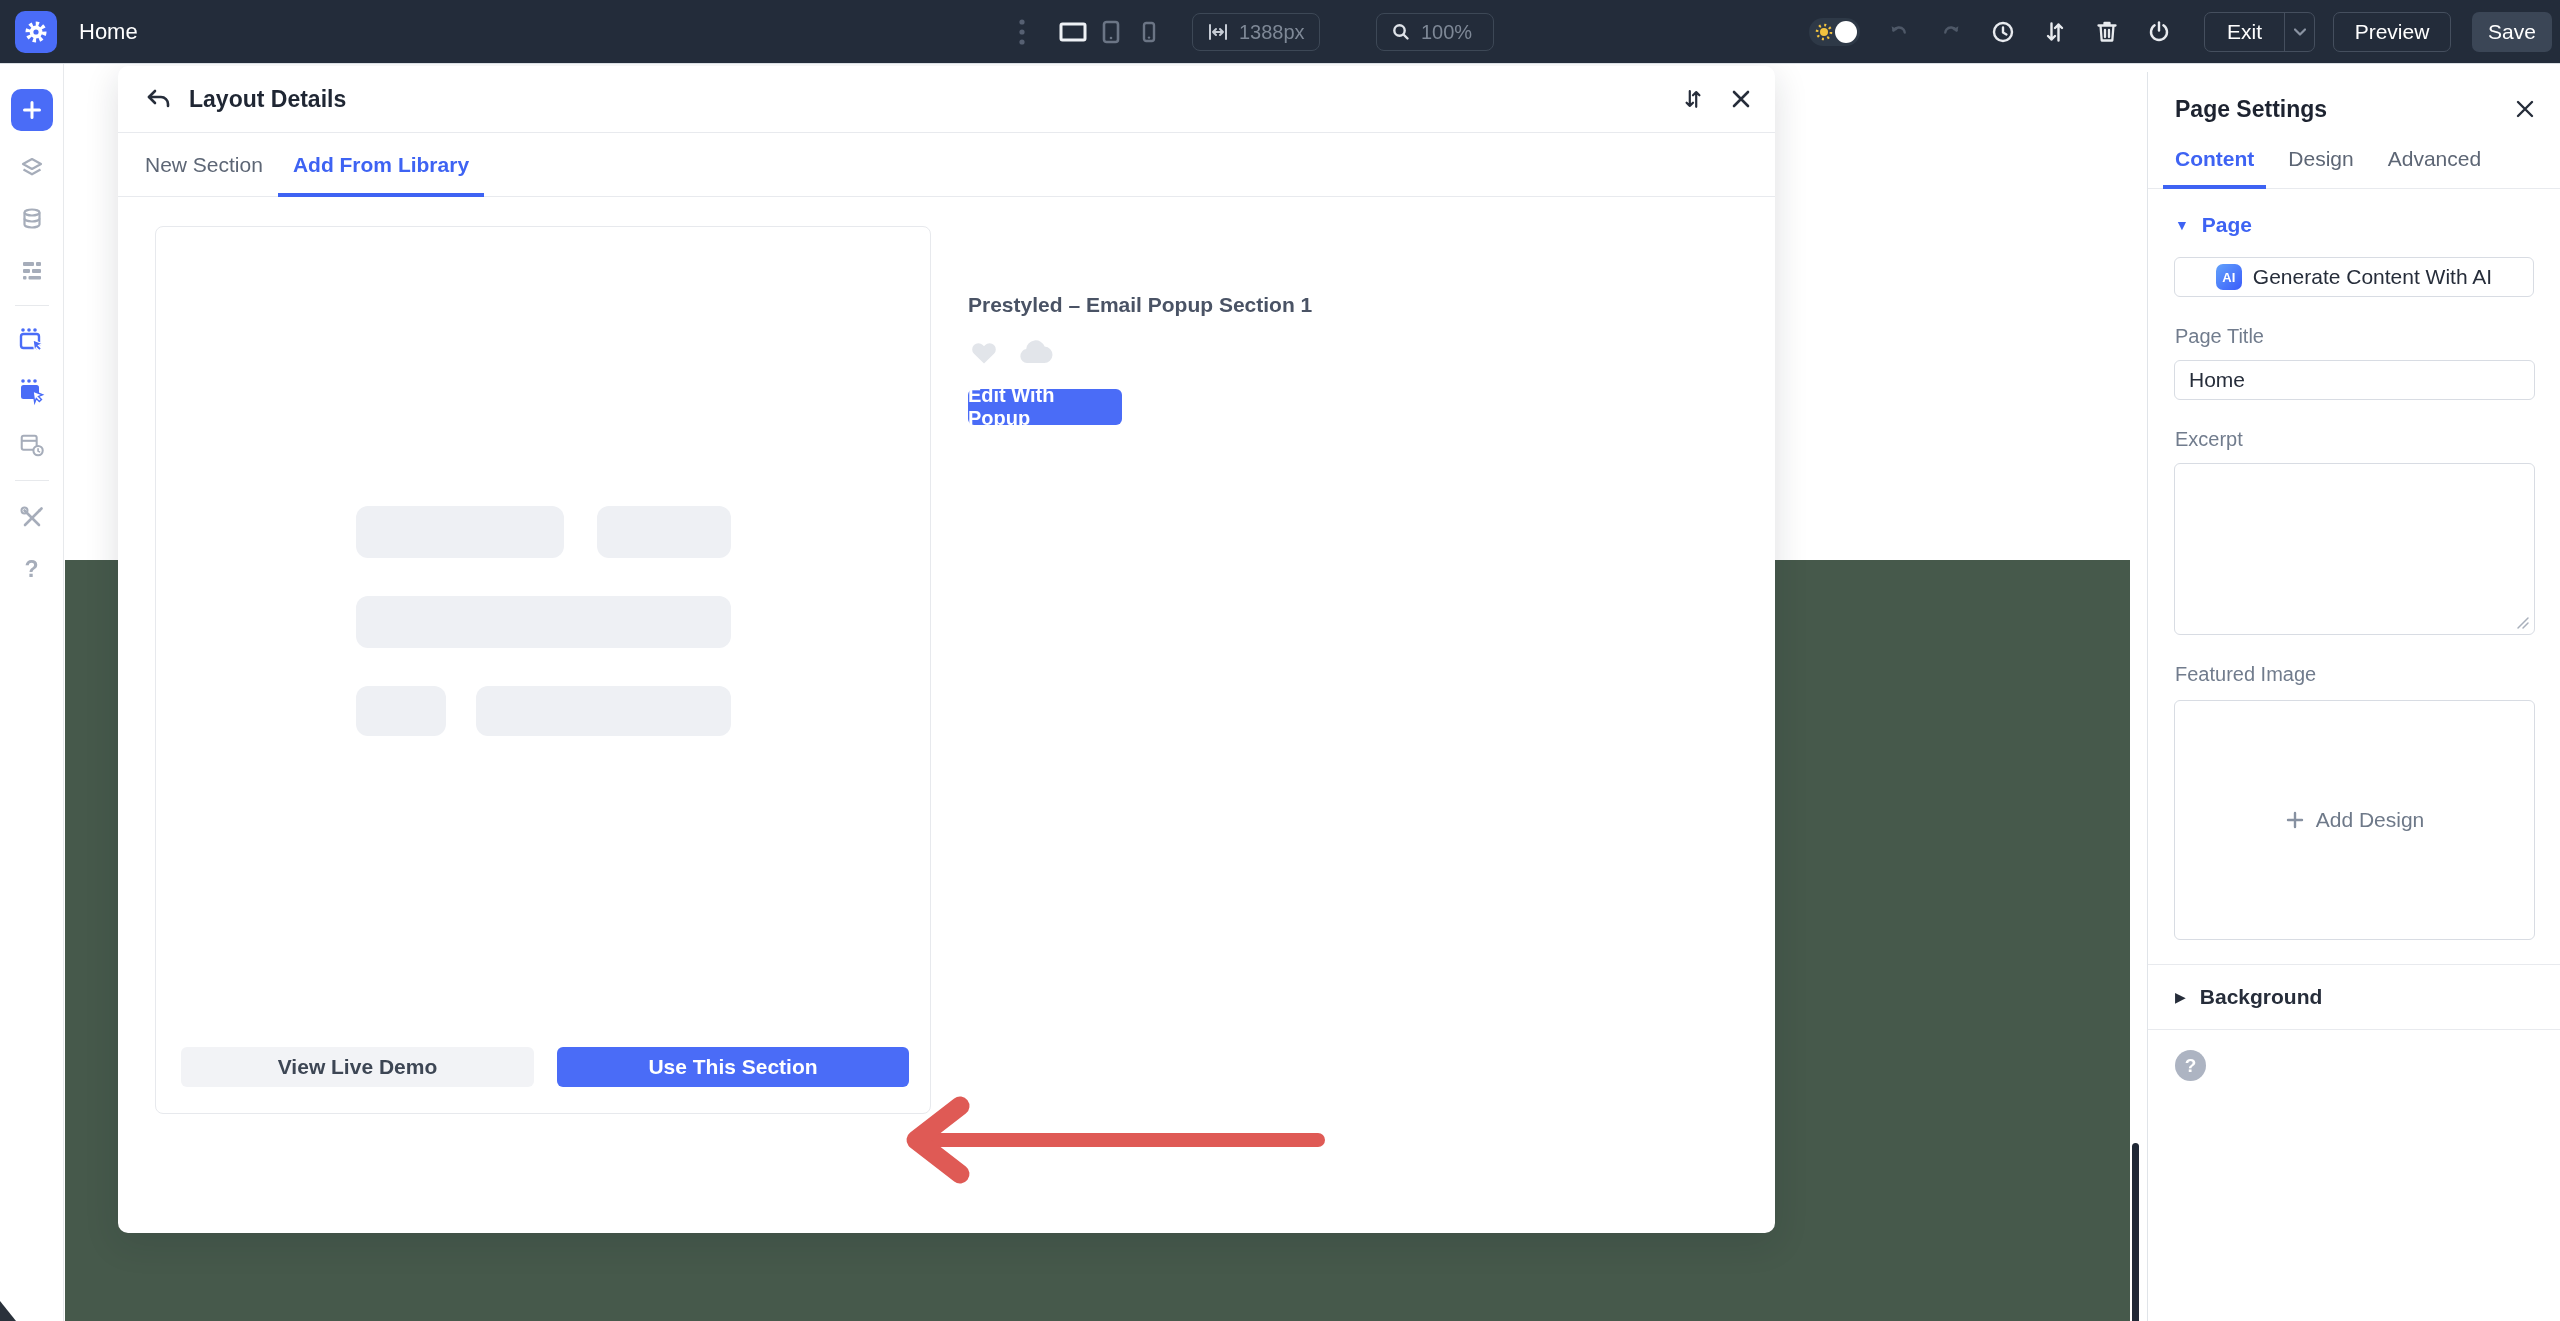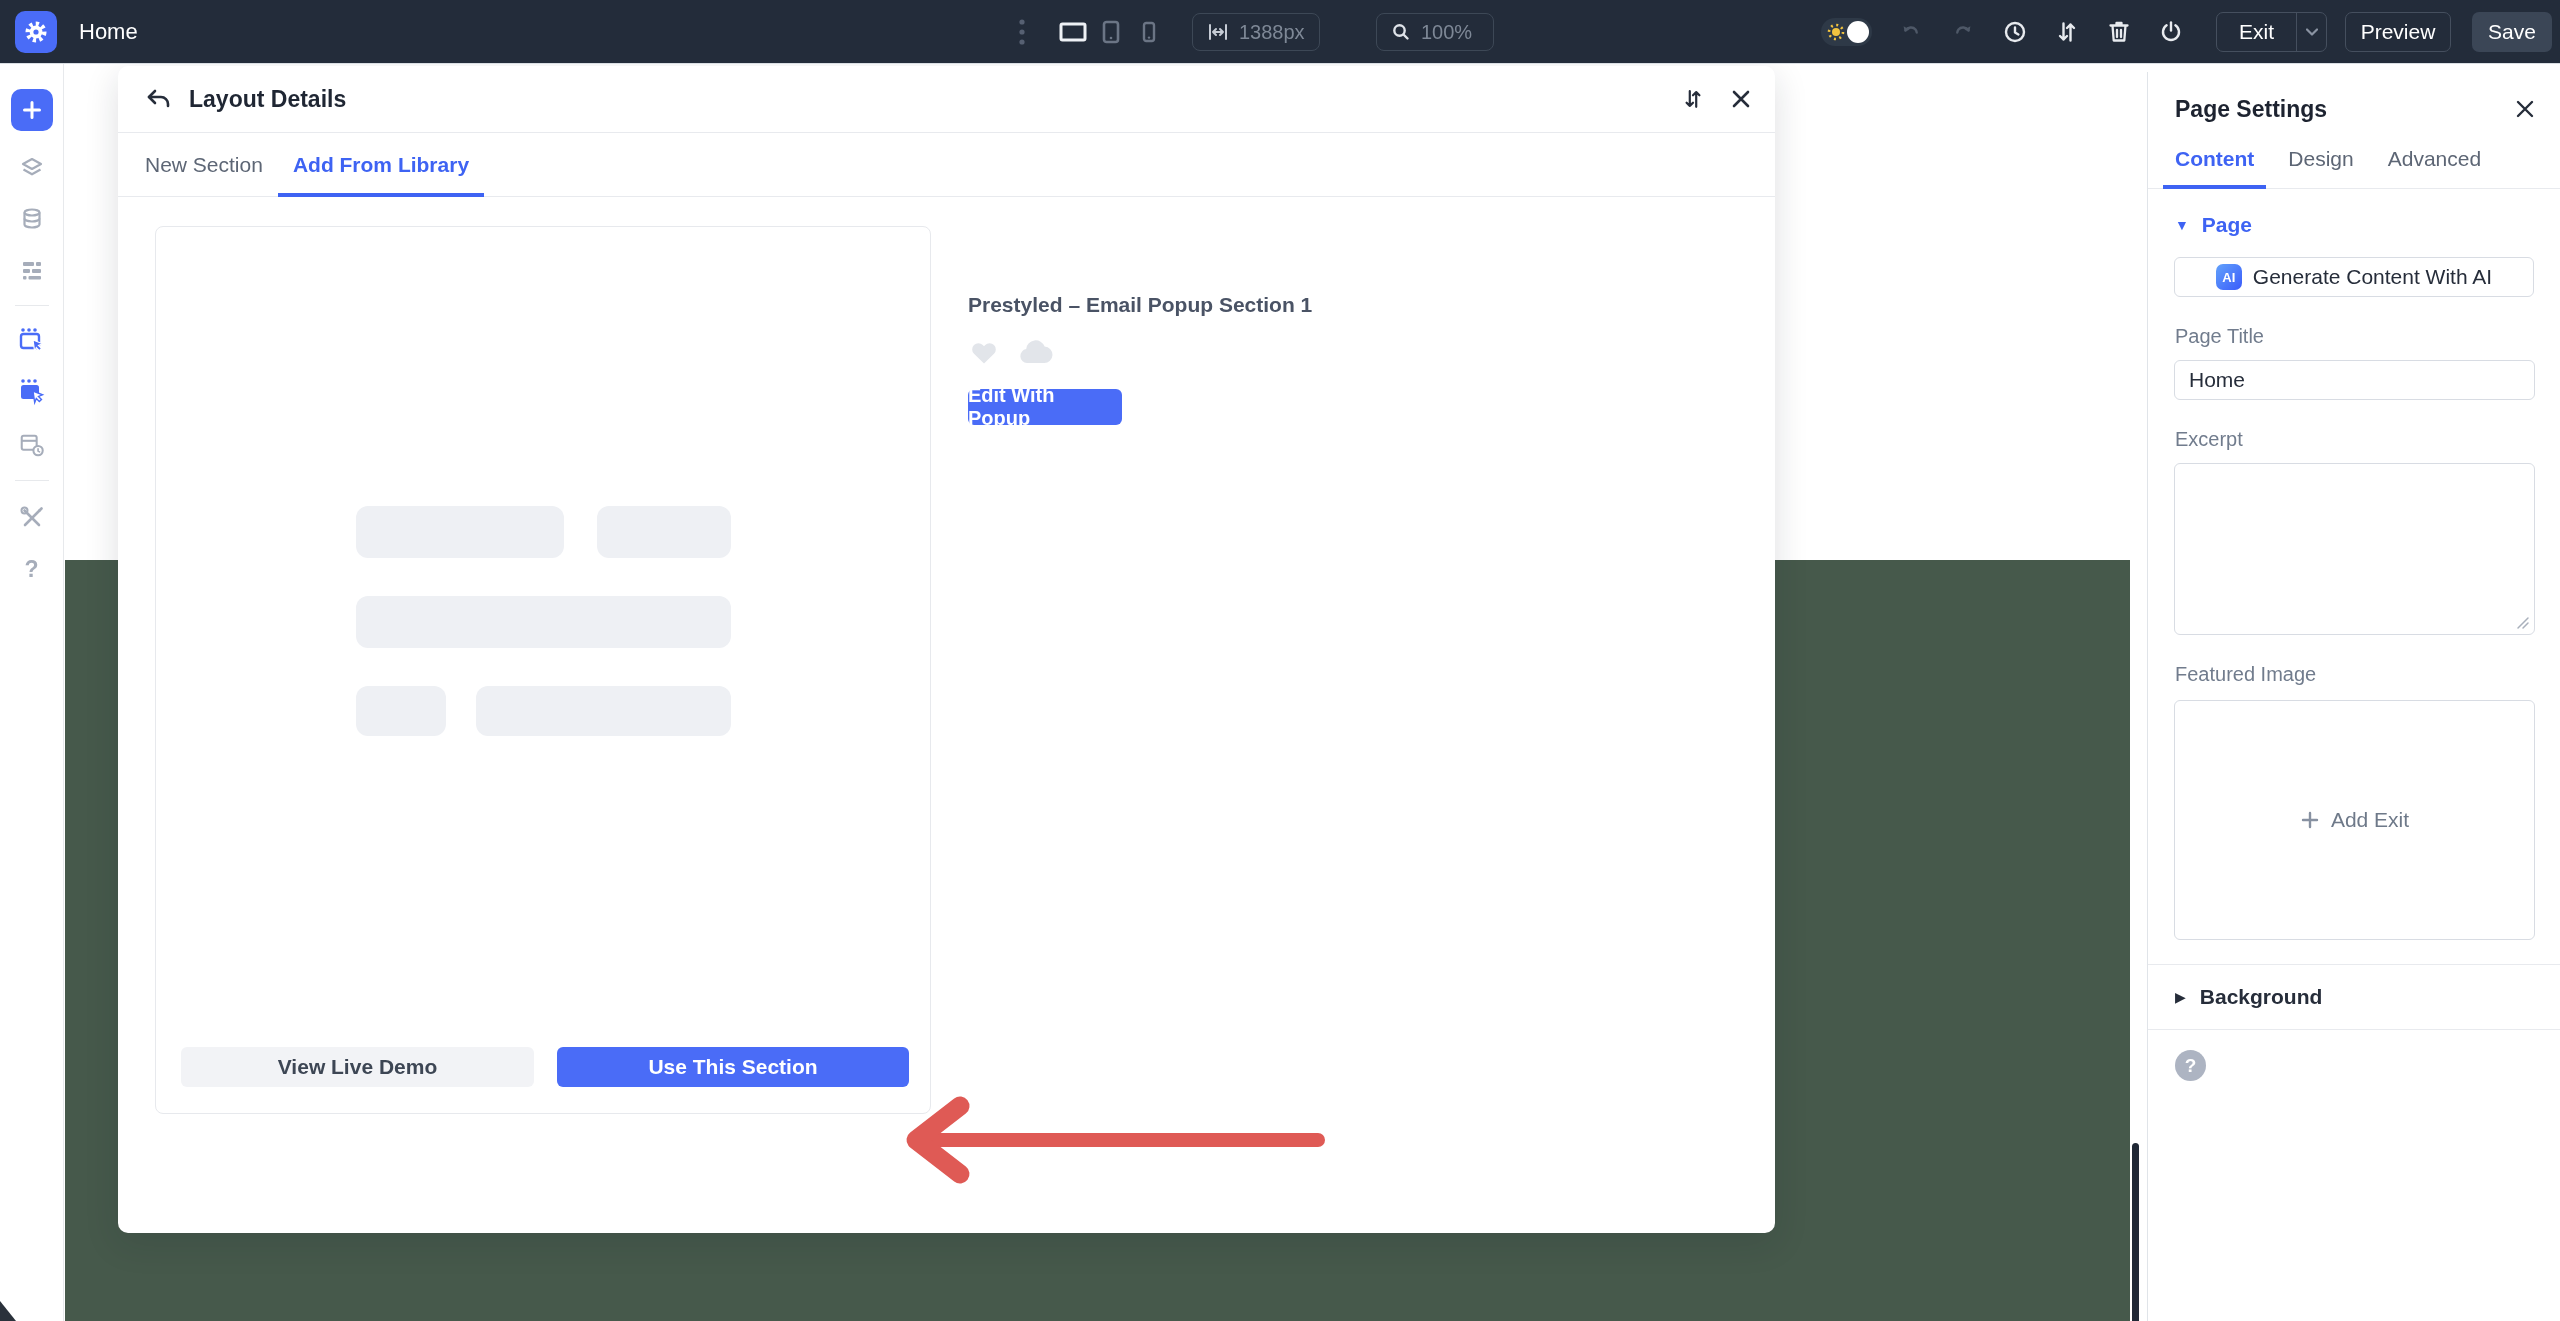--- a/index.html
+++ b/index.html
@@ -39,21 +39,21 @@
   .toggle .knob { position:absolute; right:3px; top:3px; width:22px; height:22px; border-radius:50%; background:#fff; }
   .tb-ico { display:flex; align-items:center; justify-content:center; width:26px; height:26px;
     margin-left:26px; cursor:pointer; color:#e8ebef; }
   .tb-ico.dim { color:#4e5867; }
   .tb-btn { height:40px; border:1px solid #454f5e; border-radius:7px; color:#fff; font-size:21px;
     display:flex; align-items:center; justify-content:center; background:transparent; cursor:pointer; }
   .exit-btn { margin-left:32px; padding:0; }
   .exit-btn .exit-label { padding:0 22px; }
   .exit-btn .caret-part { width:30px; height:100%; border-left:1px solid #454f5e;
     display:flex; align-items:center; justify-content:center; }
-  .preview-btn { margin-left:18px; width:106px; }
+  .preview-btn { margin-left:18px; width:118px; }
   .save-btn { margin-left:21px; width:80px; background:#3b4656; border:none; font-weight:500; }
 
   
   .sidebar {
     position:absolute; left:0; top:64px; width:64px; height:1257px; background:#fff;
     border-right:1px solid #e7e9ec; z-index:50; display:flex; flex-direction:column; align-items:center;
   }
   .sb-plus { width:42px; height:42px; border-radius:10px; background:#4a6cf7; margin-top:25px;
     display:flex; align-items:center; justify-content:center; cursor:pointer; }
   .sb-ico { width:28px; height:28px; margin-top:23px; display:flex; align-items:center;
@@ -457,21 +457,21 @@
     </span>
   </div>
 
   <div class="f-label">Featured Image</div>
   <div class="img-box">
     <span class="img-plus">
       <svg width="20" height="20" viewBox="0 0 20 20">
           <path d="M10 3v14M3 10h14" stroke="currentColor" stroke-width="2.4" stroke-linecap="round"></path>
         </svg>
     </span>
-    <span class="img-label">Add Exit</span>
+    <span class="img-label">Add Design</span>
   </div>
 
   <div class="p-div"></div>
   <div class="bg-row">
     <span class="tri dark">▶</span>
     <span class="bg-label">Background</span>
   </div>
   <div class="p-div" style="margin-top:0;"></div>
 
   <div class="help-badge">?</div>

